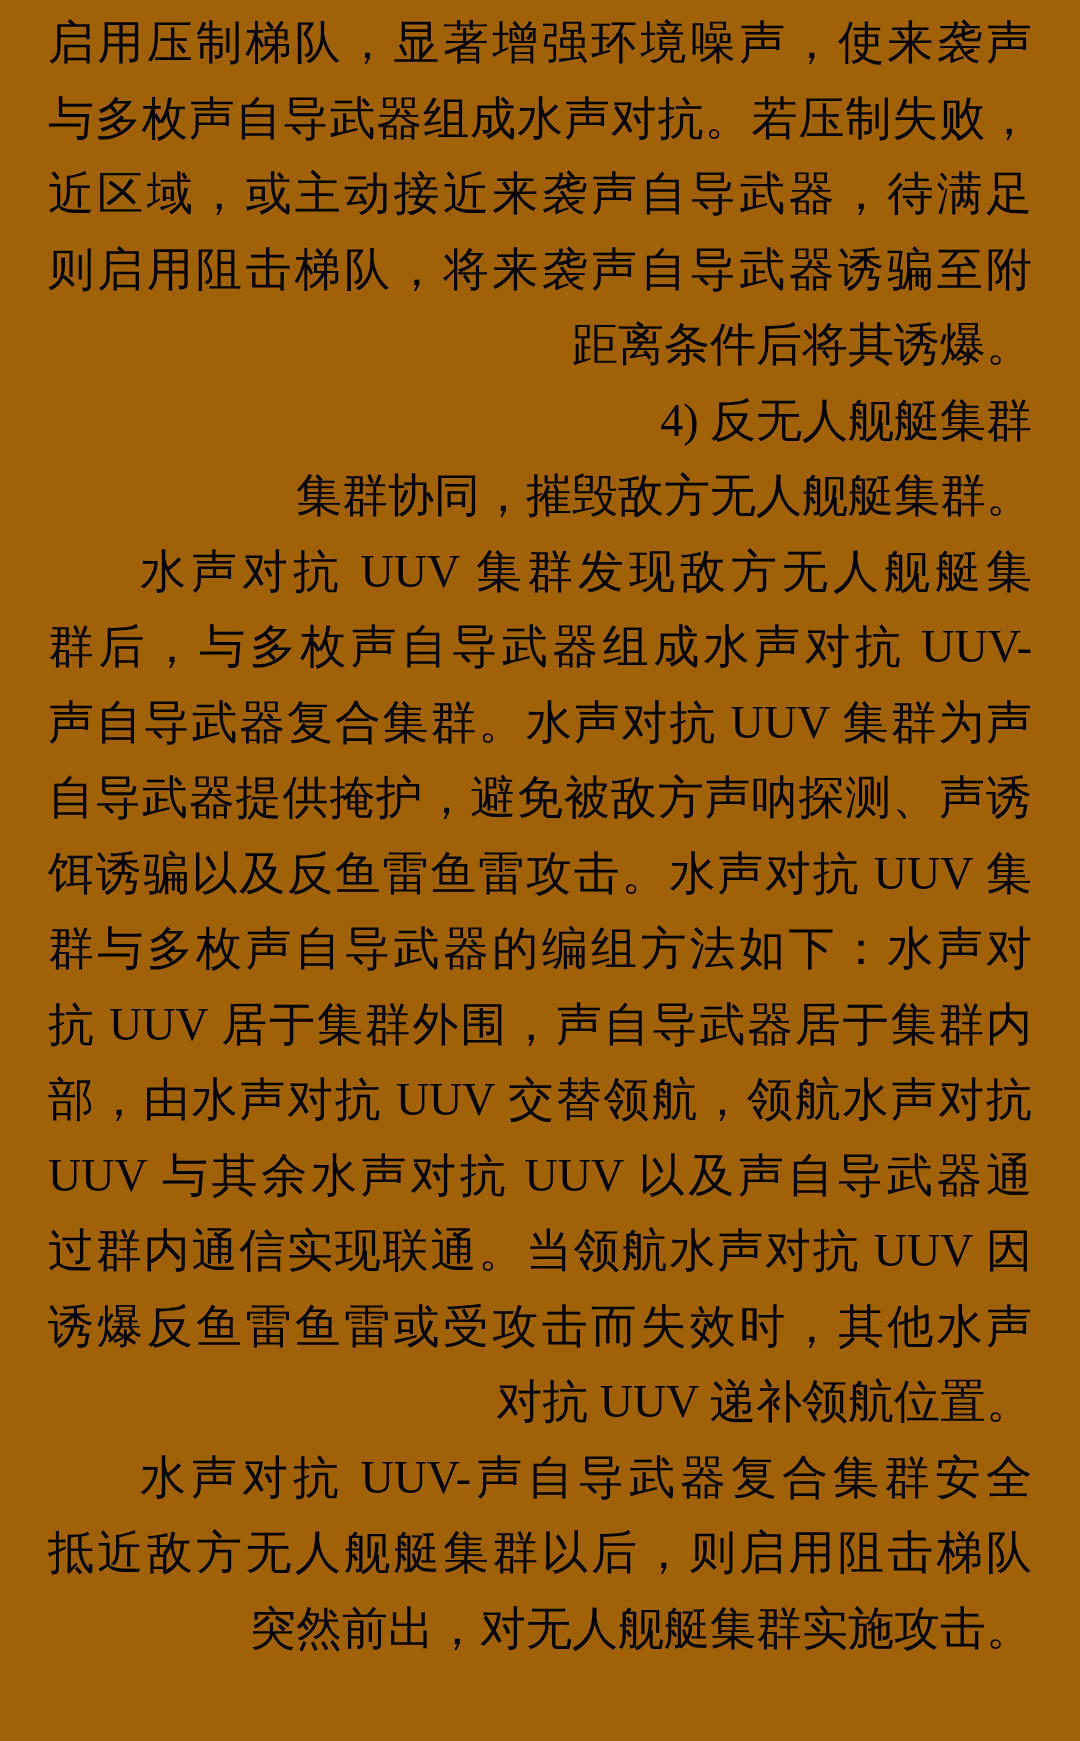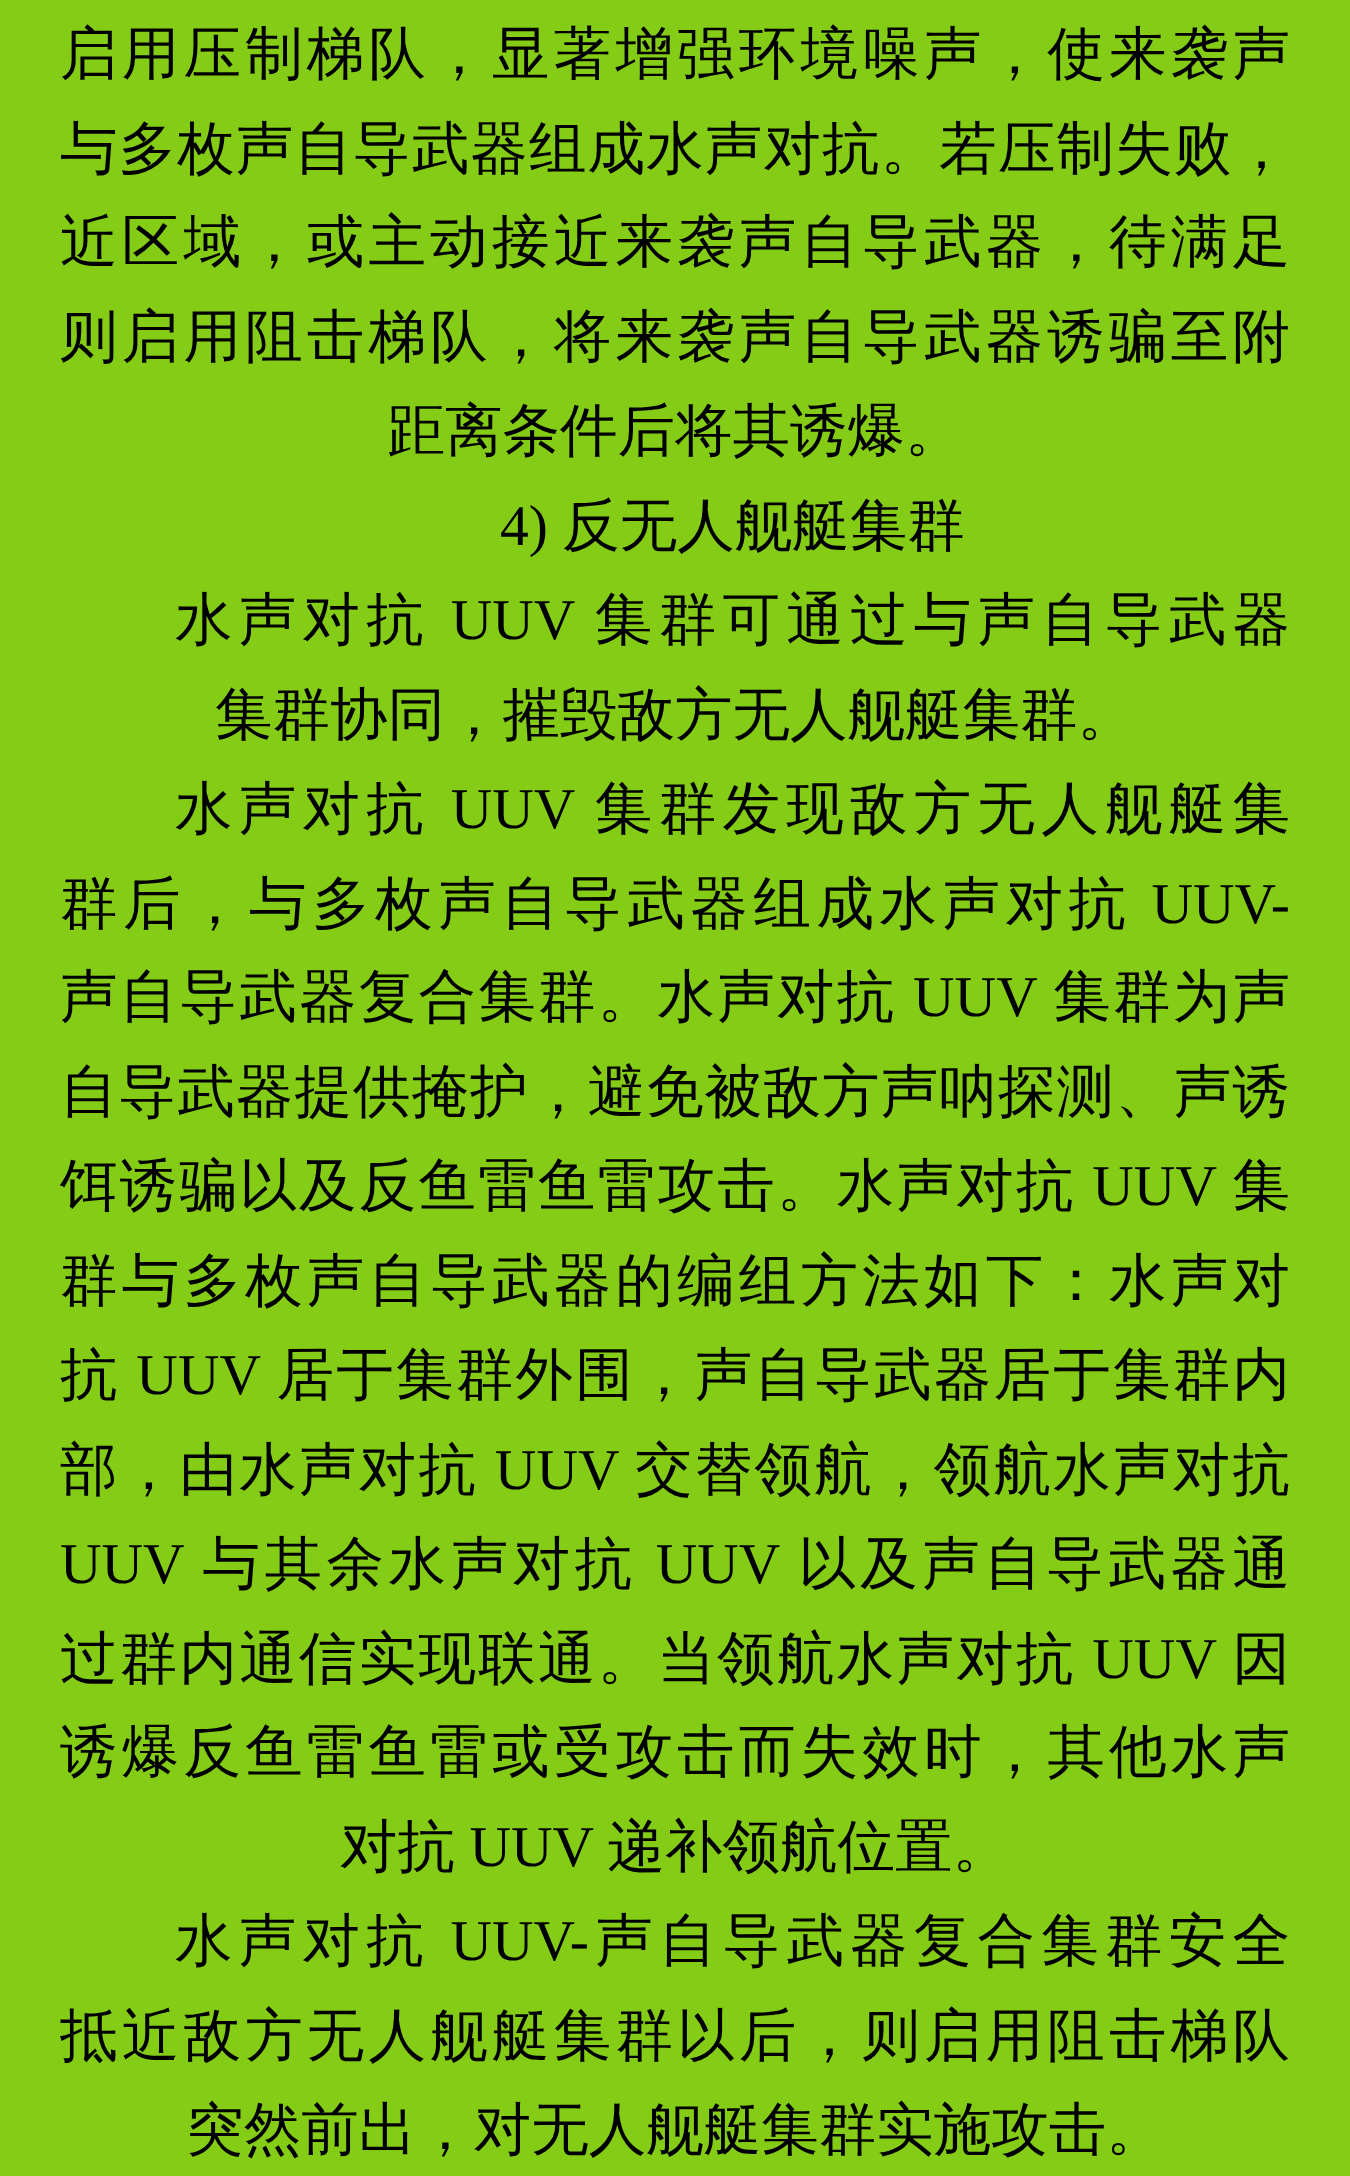--- a/index.html
+++ b/index.html
@@ -9,35 +9,35 @@
   body {
     width: 1080px;
     height: 1741px;
     background: #ffffff;
     overflow: hidden;
   }
   .page {
     position: relative;
     width: 1080px;
     height: 1741px;
-    background: #84cc16;
+    background: #a16207;
   }
   .column {
     position: absolute;
     left: 48px;
     right: 48px;
     top: 5px;
   }
   .line {
     font-family: "Liberation Serif", "DejaVu Serif", serif;
     font-size: 46px;
     color: #000000;
     height: 75.5px;
     line-height: 75.5px;
-    text-align: center;
+    text-align: right;
     white-space: nowrap;
   }
   .line.justify {
     white-space: normal;
     text-align: justify;
     text-align-last: justify;
     text-justify: inter-character;
   }
   .line.indent {
     text-indent: 2em;
@@ -47,21 +47,20 @@
 <body>
 
 <div class="page">
   <div class="column" id="text-column">
       <div class="line justify">启用压制梯队，显著增强环境噪声，使来袭声</div>
       <div class="line justify">与多枚声自导武器组成水声对抗。若压制失败，</div>
       <div class="line justify">近区域，或主动接近来袭声自导武器，待满足</div>
       <div class="line justify">则启用阻击梯队，将来袭声自导武器诱骗至附</div>
       <div class="line">距离条件后将其诱爆。</div>
       <div class="line indent">4) 反无人舰艇集群</div>
-      <div class="line justify indent">水声对抗 UUV 集群可通过与声自导武器</div>
       <div class="line">集群协同，摧毁敌方无人舰艇集群。</div>
       <div class="line justify indent">水声对抗 UUV 集群发现敌方无人舰艇集</div>
       <div class="line justify">群后，与多枚声自导武器组成水声对抗 UUV-</div>
       <div class="line justify">声自导武器复合集群。水声对抗 UUV 集群为声</div>
       <div class="line justify">自导武器提供掩护，避免被敌方声呐探测、声诱</div>
       <div class="line justify">饵诱骗以及反鱼雷鱼雷攻击。水声对抗 UUV 集</div>
       <div class="line justify">群与多枚声自导武器的编组方法如下：水声对</div>
       <div class="line justify">抗 UUV 居于集群外围，声自导武器居于集群内</div>
       <div class="line justify">部，由水声对抗 UUV 交替领航，领航水声对抗</div>
       <div class="line justify">UUV 与其余水声对抗 UUV 以及声自导武器通</div>

